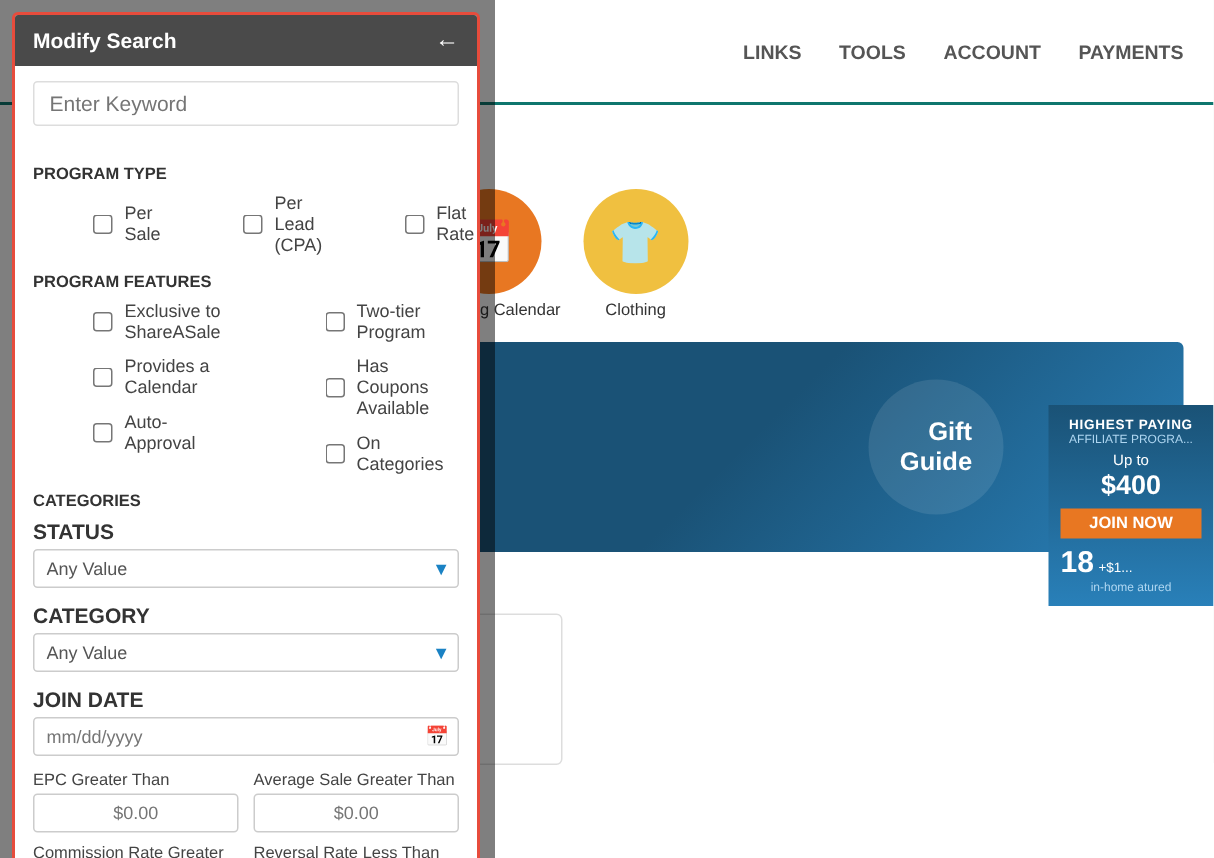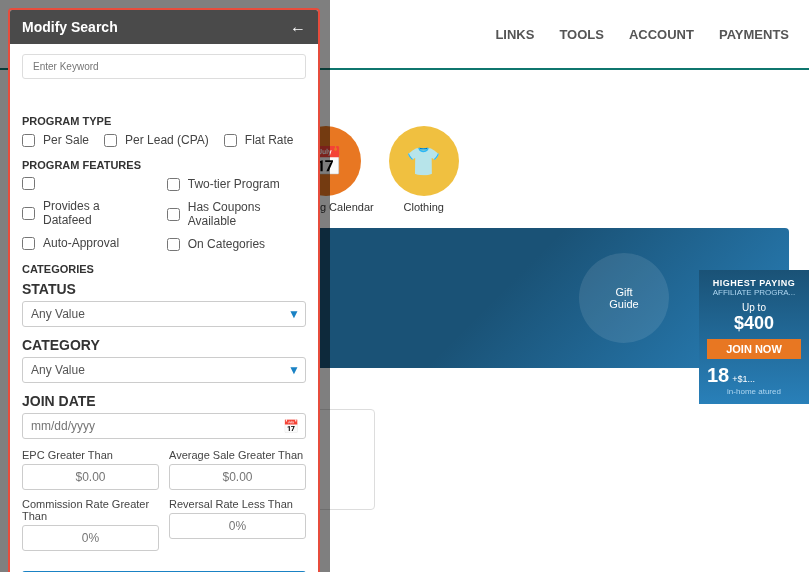--- a/index.html
+++ b/index.html
@@ -131,36 +131,37 @@
       cursor: pointer;
     }
     .modal-body {
       padding: 10px 12px;
     }
     .keyword-input {
       width: 100%;
       padding: 6px 10px;
       border: 1px solid #ddd;
       border-radius: 3px;
-      font-size: 10px;
+      font-size: 14px;
       color: #aaa;
-      margin-bottom: 28px;
+      margin-bottom: 18px;
     }
     .section-title {
       font-size: 11px;
       font-weight: bold;
       color: #333;
       text-transform: uppercase;
       margin: 8px 0 6px 0;
     }
     .checkbox-row {
       display: flex;
       gap: 8px;
       align-items: center;
       margin-bottom: 4px;
+      margin-left: 40px;
     }
     .checkbox-label {
       font-size: 12px;
       color: #444;
     }
     .checkbox-col {
       display: flex;
       flex-direction: column;
       gap: 5px;
     }
@@ -348,21 +349,21 @@
     <div class="bg-banner">
       <div style="z-index:2;">
         <div style="font-size:14px; margin-bottom:5px; opacity:0.8;">w our</div>
         <div style="font-size:14px; opacity:0.8;">atured</div>
         <div style="font-size:48px; font-weight:bold; color:#f0c040; line-height:1;">2019</div>
         <div style="font-size:14px; opacity:0.8;">Guide</div>
         <div style="font-size:11px; opacity:0.7;">rchants</div>
       </div>
 
       <div style="position:absolute; right:120px; top:50%; transform:translateY(-50%); width:90px; height:90px; border-radius:50%; background:rgba(255,255,255,0.1); display:flex; align-items:center; justify-content:center; flex-direction:column;">
-        <div style="font-size:11px; text-align:center; color:white; font-weight:normal;">Gift<br>Guide</div>
+        <div style="font-size:17px; text-align:right; color:white; font-weight:bold;">Gift<br>Guide</div>
       </div>
     </div>
 
     <div class="bg-merchants-title">Featured Merchants</div>
     <div class="merchant-cards">
       <div class="merchant-card">
         <div style="display:flex; align-items:center; gap:8px; margin-bottom:6px;">
           <span style="font-size:16px; color:#1a82c4; font-weight:bold;">zen<em style="color:#555;">business</em></span>
           <button style="background:#1a82c4; color:white; border:none; padding:3px 7px; font-size:10px; border-radius:2px; cursor:pointer;">JOIN PROGRAM</button>
           <span style="color:#ccc;">☆</span>
@@ -427,24 +428,25 @@
         <label class="checkbox-label">Flat Rate</label>
       </div>
     </div>
 
     
     <div class="section-title">PROGRAM FEATURES</div>
     <div style="display:flex; gap:20px; margin-bottom:8px;">
       <div class="checkbox-col">
         <div class="checkbox-row">
           <input type="checkbox" style="">
+          <label class="checkbox-label">Exclusive to ShareASale</label>
         </div>
         <div class="checkbox-row">
           <input type="checkbox" style="">
-          <label class="checkbox-label">Provides a Datafeed</label>
+          <label class="checkbox-label">Provides a Calendar</label>
         </div>
         <div class="checkbox-row">
           <input type="checkbox" style="">
           <label class="checkbox-label">Auto-Approval</label>
         </div>
       </div>
       <div class="checkbox-col">
         <div class="checkbox-row">
           <input type="checkbox" style="">
           <label class="checkbox-label">Two-tier Program</label>

